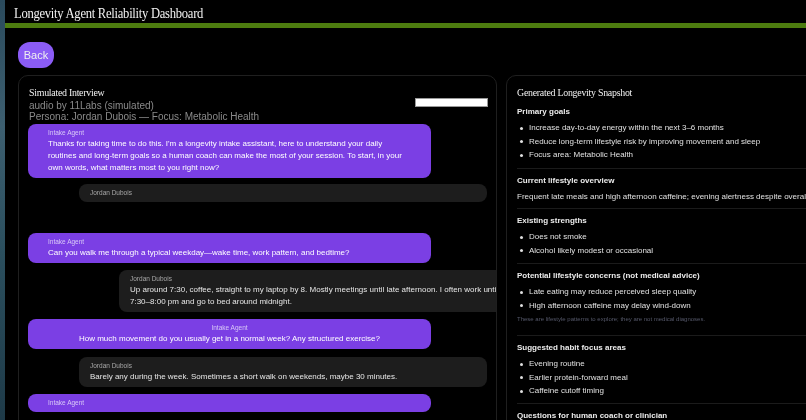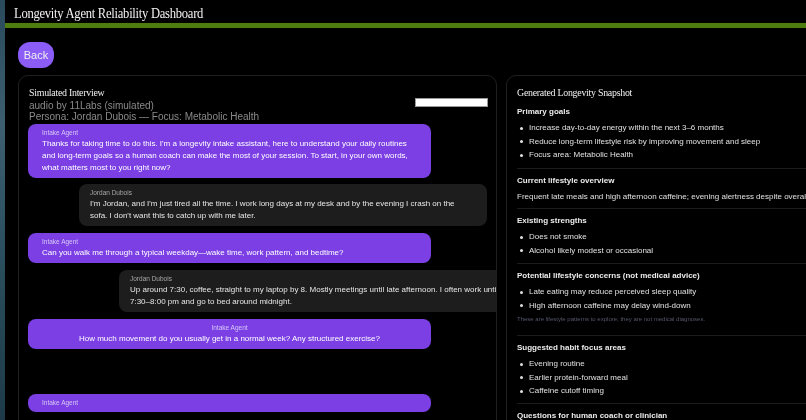--- a/index.html
+++ b/index.html
@@ -44,21 +44,21 @@
   }
   .left-title { position: absolute; left: 10px; top: 10px; }
   .left-sub { position: absolute; left: 10px; top: 24px; font-size: 10px; color: #8a8a8a; }
   .left-persona { position: absolute; left: 10px; top: 35px; font-size: 10px; color: #8a8a8a; }
   .audio-bar {
     position: absolute; left: 396px; top: 22px; width: 73px; height: 9px;
     background: #fff; border: 1px solid #999;
   }
 
   .msg {
-    position: absolute; border-radius: 8px; padding: 4px 14px;
+    position: absolute; border-radius: 8px; padding: 4px 20px;
   }
   .msg-agent { left: 9px; width: 403px; background: #7b3fe4; }
   .msg-user { left: 60px; width: 408px; background: #1d1d1d; padding-left: 11px; }
   .msg-speaker { font-size: 6.5px; line-height: 9px; margin-bottom: 1px; }
   .msg-agent .msg-speaker { color: #d8c8f7; }
   .msg-user .msg-speaker { color: #a8a8a8; }
   .msg-text { font-size: 8px; line-height: 12px; color: #fff; }
   .msg-user .msg-text { color: #e6e6e6; }
 
   .snap-title { position: absolute; left: 10px; top: 10px; font-size: 11px; }
@@ -94,38 +94,41 @@
   <div class="left-persona">Persona: Jordan Dubois — Focus: Metabolic Health</div>
   <div class="audio-bar"></div>
 
   <div class="msg msg-agent" style="top:48px;">
     <div class="msg-speaker">Intake Agent</div>
     <div class="msg-text">Thanks for taking time to do this. I'm a longevity intake assistant, here to understand your daily routines and long-term goals so a human coach can make the most of your session. To start, in your own words, what matters most to you right now?</div>
   </div>
 
   <div class="msg msg-user" style="top:108px;">
     <div class="msg-speaker">Jordan Dubois</div>
-    <div class="msg-text">I'm Jordan, and I'm just tired all the time. I work long days at my desk and by the evening I crash on the sofa. I don't want this to catch up with me later.</div>
   </div>
 
   <div class="msg msg-agent" style="top:157px;">
     <div class="msg-speaker">Intake Agent</div>
     <div class="msg-text">Can you walk me through a typical weekday—wake time, work pattern, and bedtime?</div>
   </div>
 
   <div class="msg msg-user" style="top:194px;margin-left:40px;">
     <div class="msg-speaker">Jordan Dubois</div>
     <div class="msg-text">Up around 7:30, coffee, straight to my laptop by 8. Mostly meetings until late afternoon. I often work until 7:30–8:00 pm and go to bed around midnight.</div>
   </div>
 
   <div class="msg msg-agent" style="top:243px;text-align:center;">
     <div class="msg-speaker">Intake Agent</div>
     <div class="msg-text">How much movement do you usually get in a normal week? Any structured exercise?</div>
   </div>
 
+  <div class="msg msg-user" style="top:281px;">
+    <div class="msg-speaker">Jordan Dubois</div>
+    <div class="msg-text">Barely any during the week. Sometimes a short walk on weekends, maybe 30 minutes.</div>
+  </div>
 
   <div class="msg msg-agent" style="top:318px;">
     <div class="msg-speaker">Intake Agent</div>
   </div>
 </section>
 
 <section class="card card-right">
   <div class="card-title snap-title">Generated Longevity Snapshot</div>
 
   <div class="snap-section" style="top:31px;">

